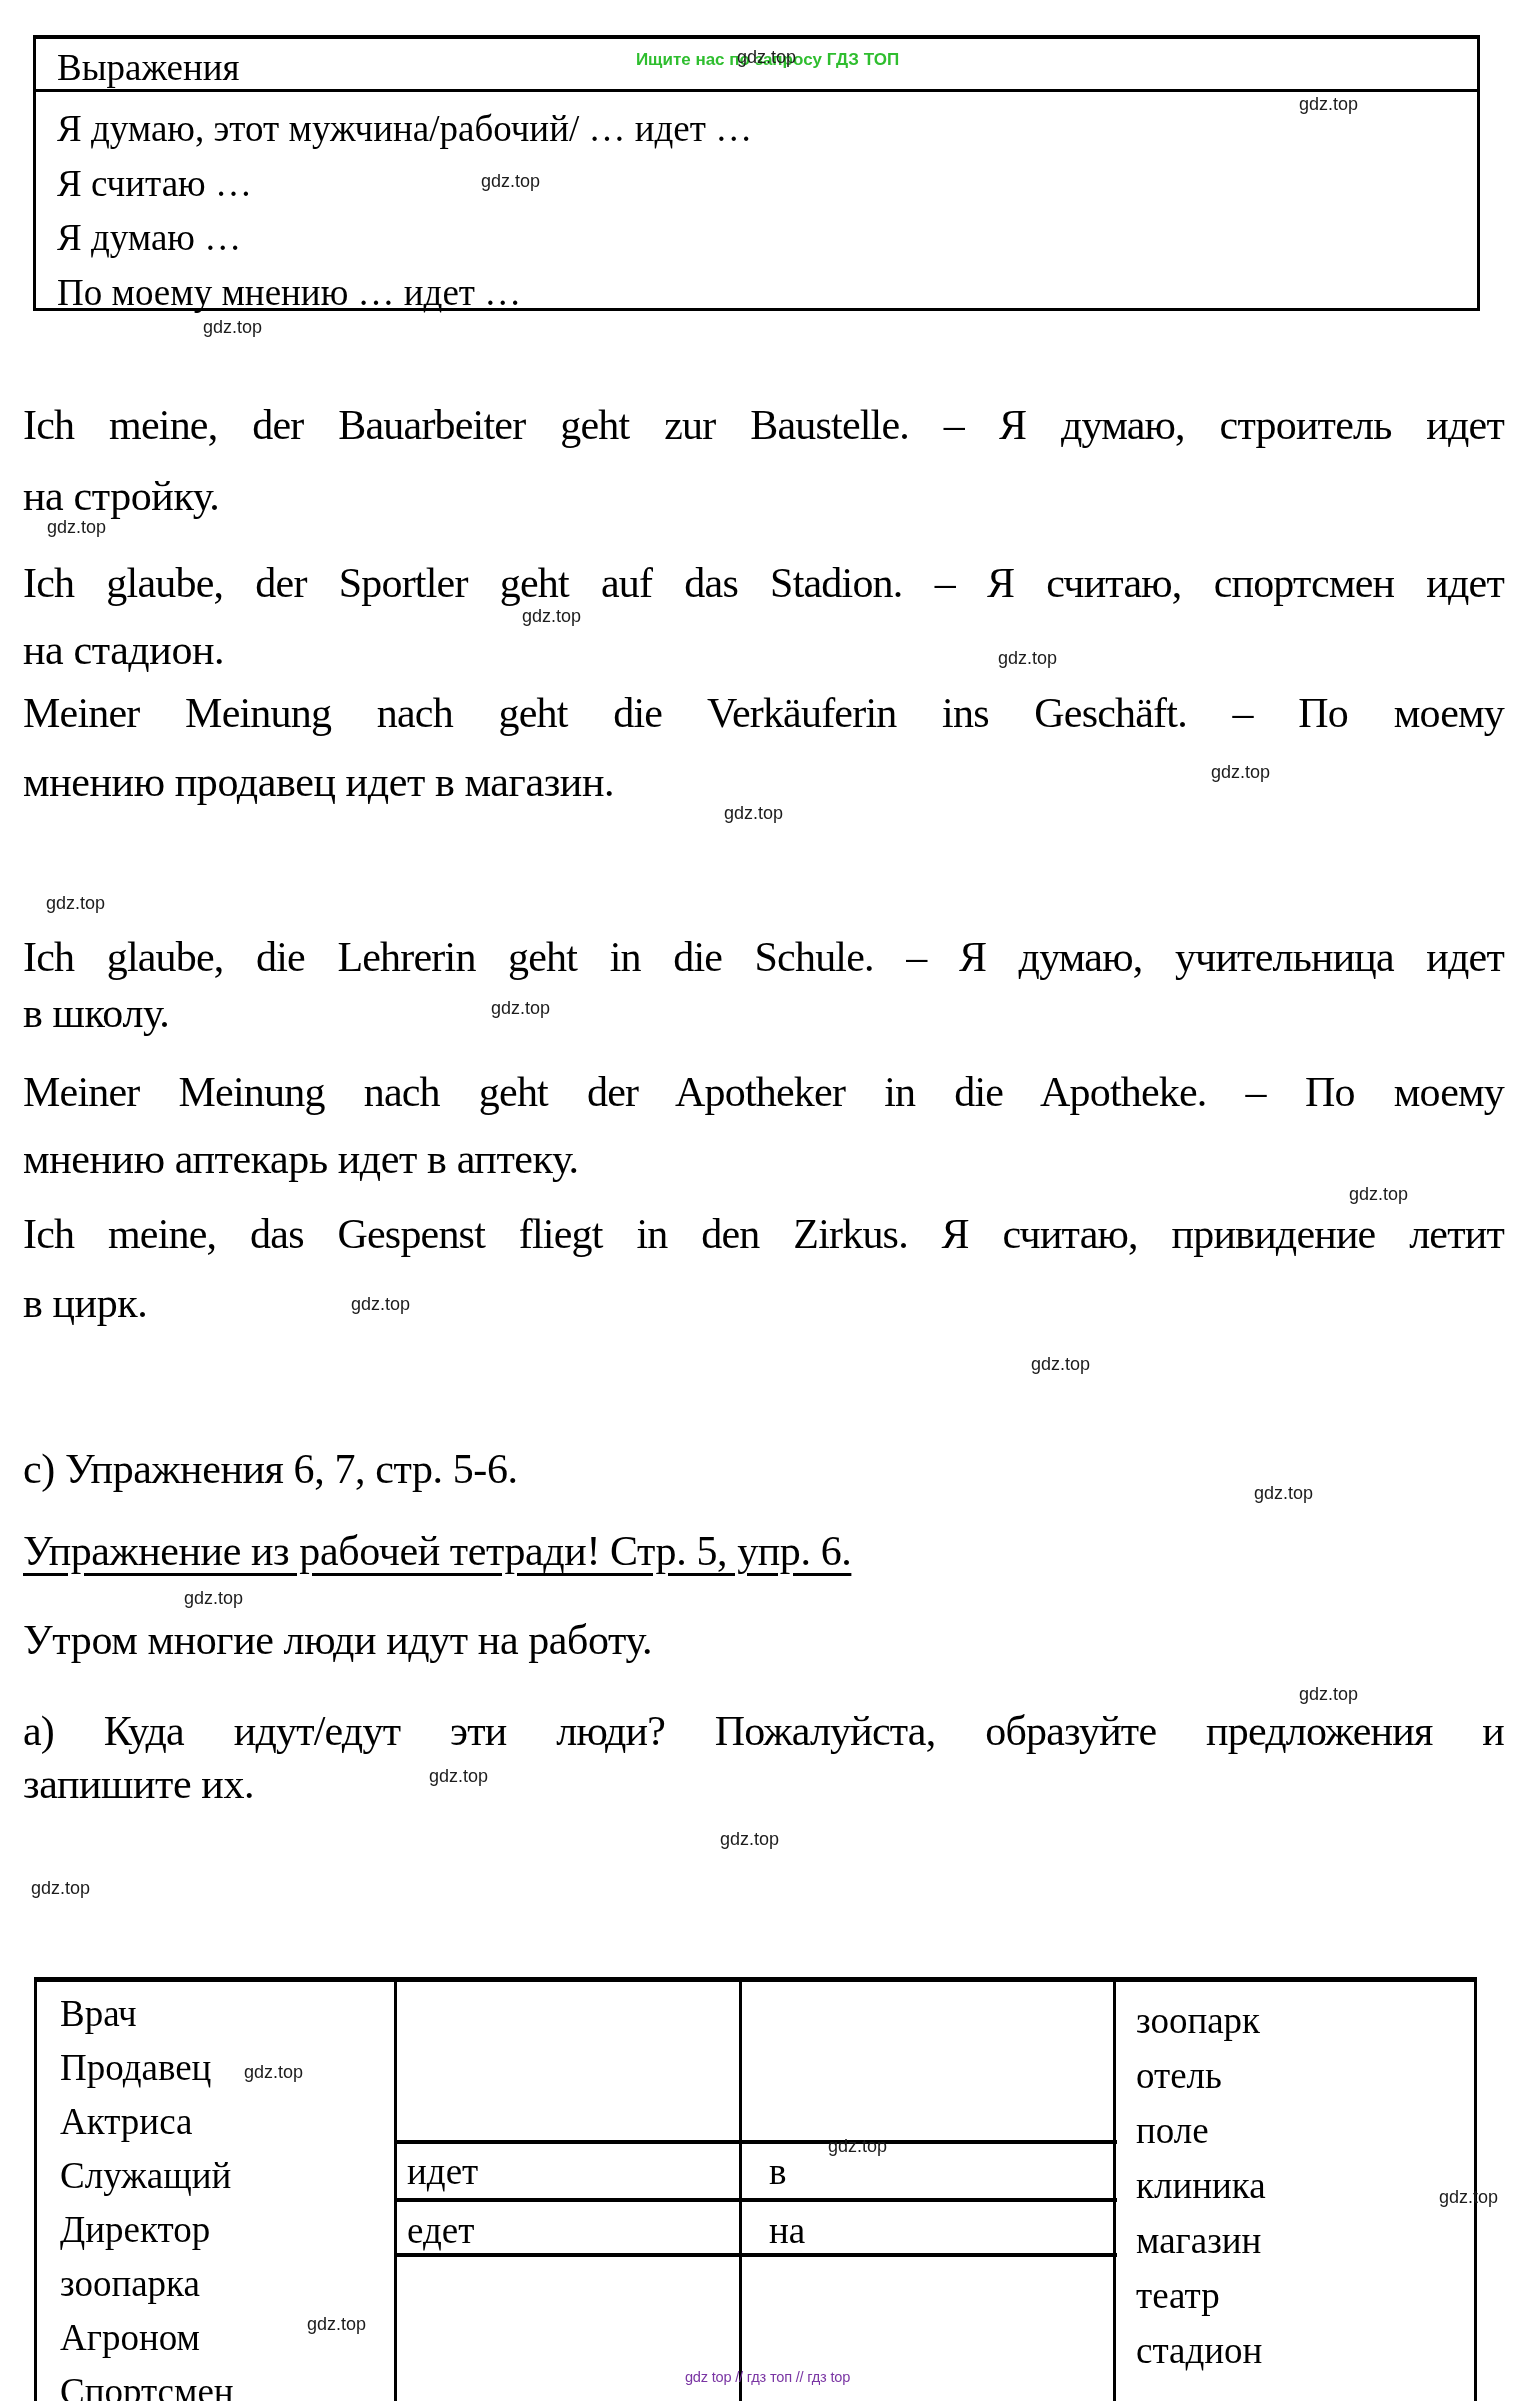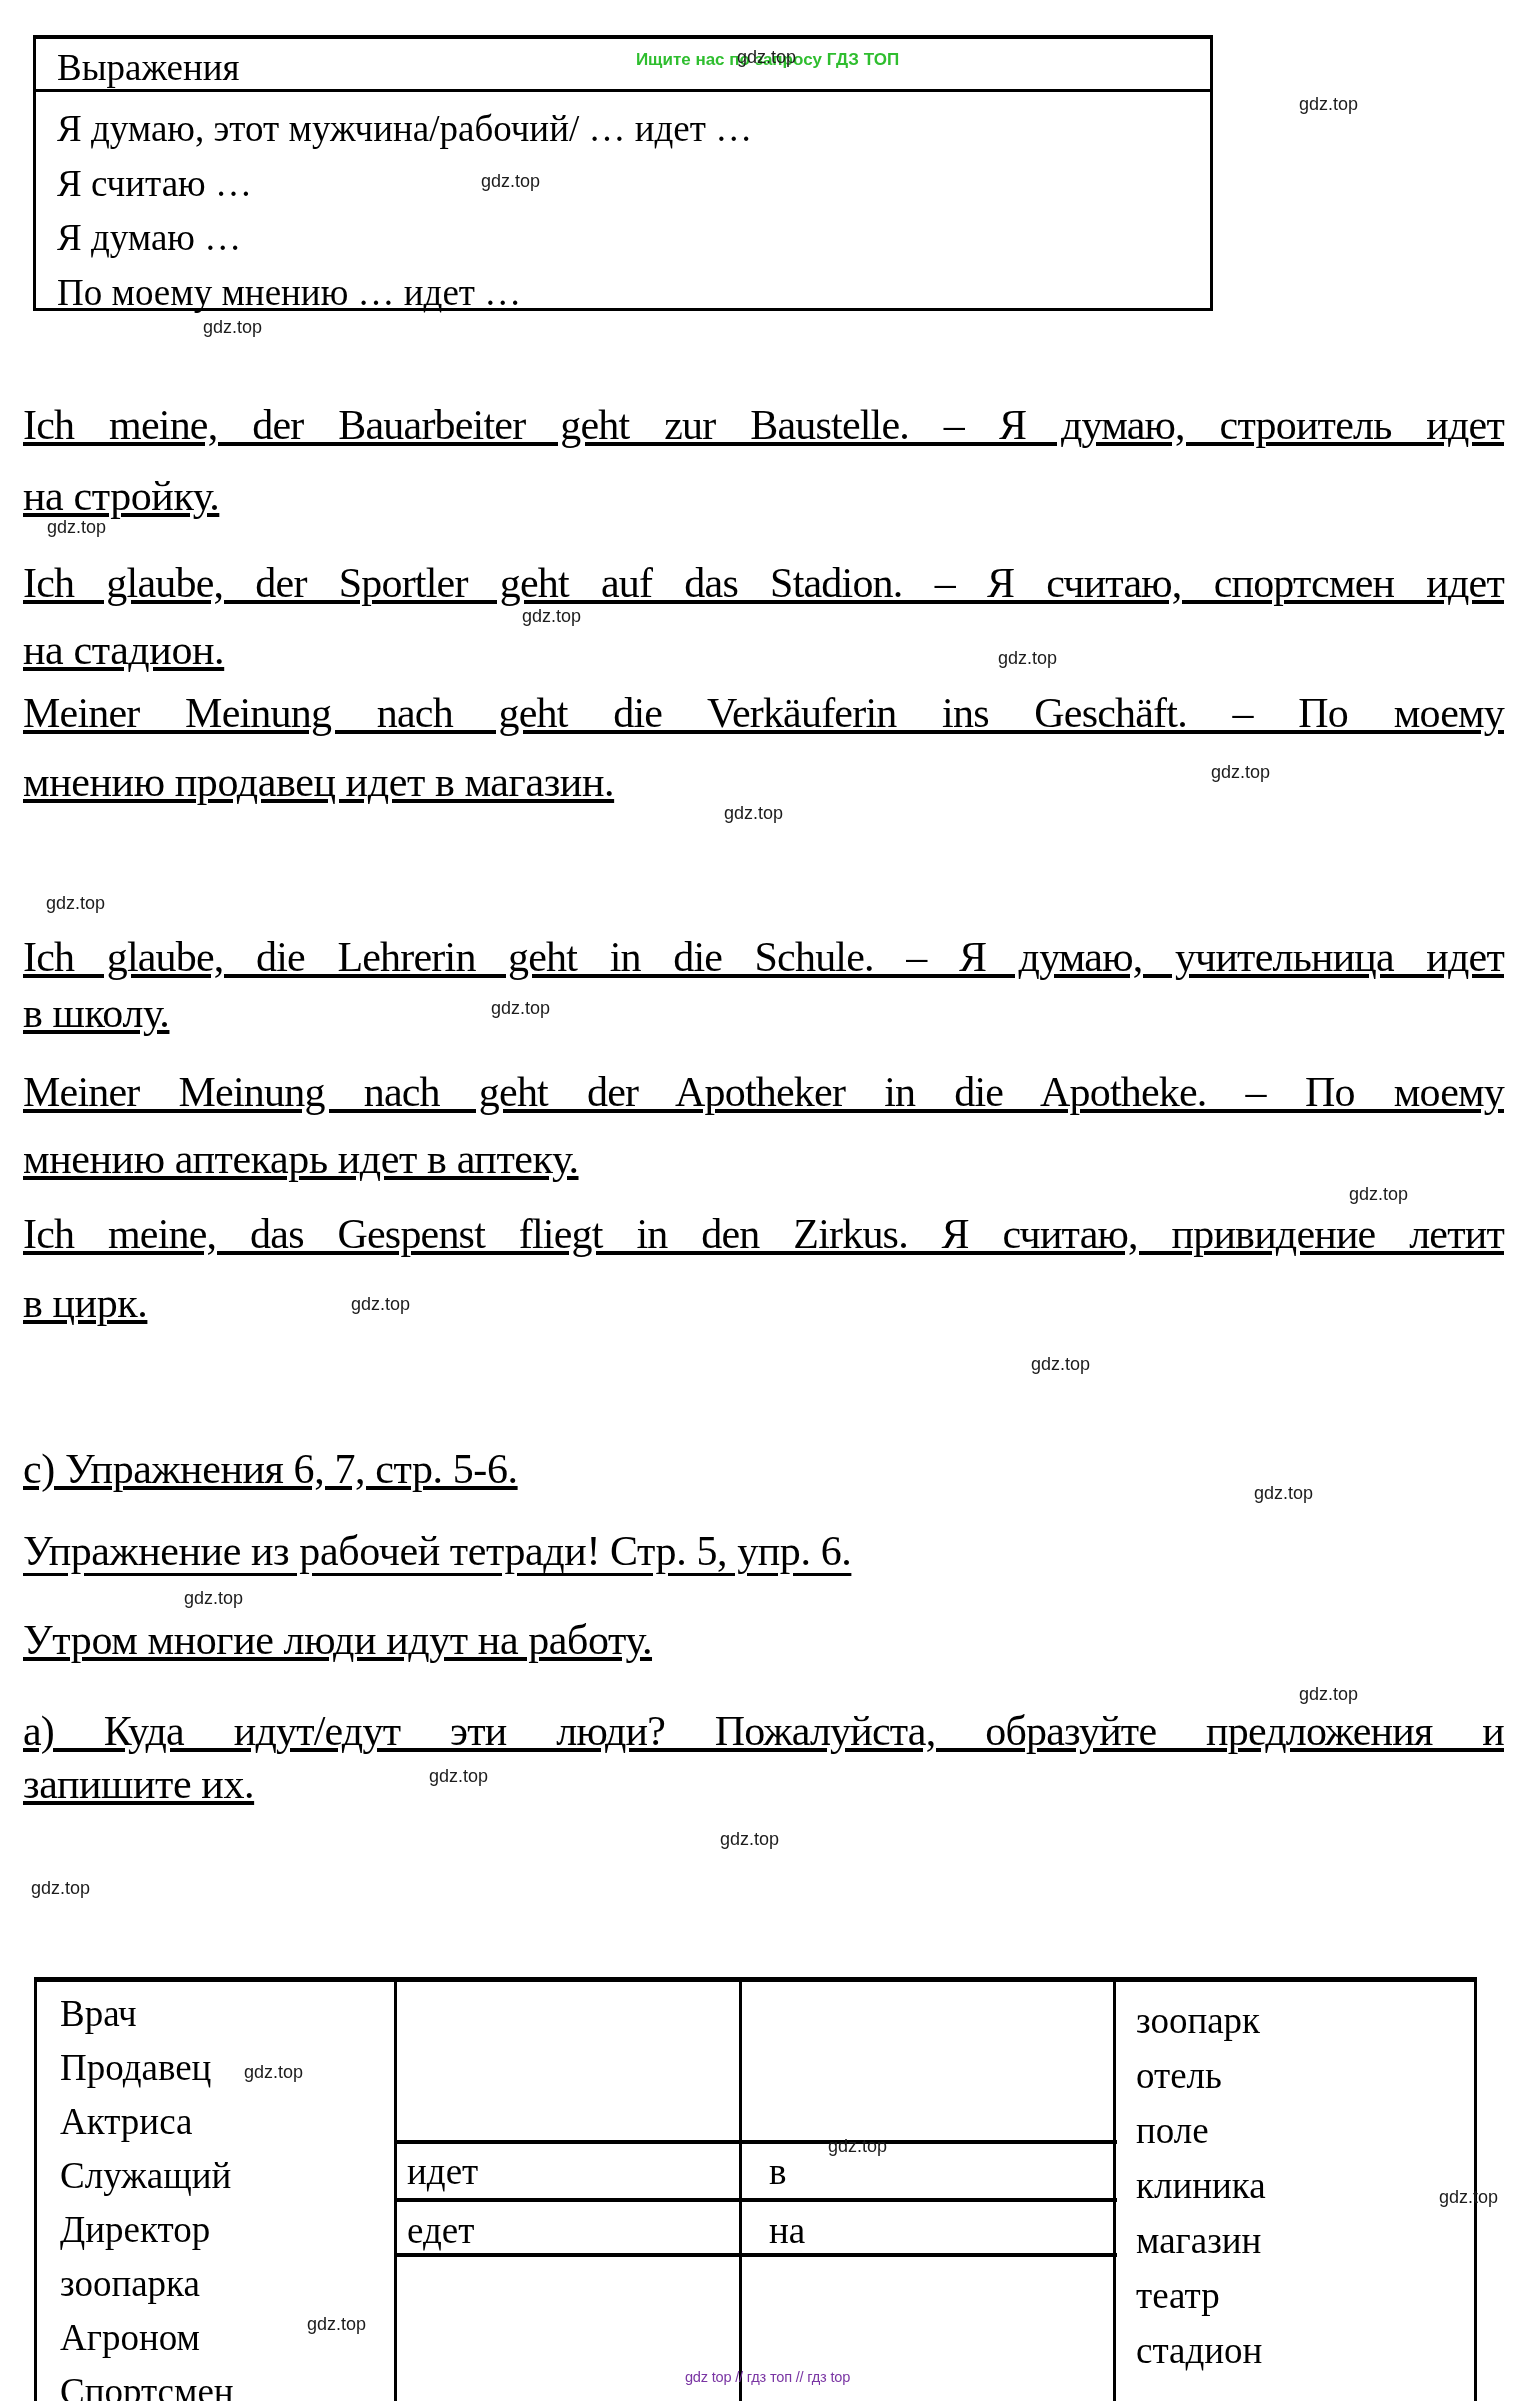--- a/index.html
+++ b/index.html
@@ -18,30 +18,30 @@
     font-size:17px;font-weight:bold;color:#2fbe2f;white-space:nowrap;margin-top:48px;
   }
   
   .wm{
     position:absolute;
     font-family:"Liberation Sans", sans-serif;
     font-size:18px;color:#1c1c1c;white-space:nowrap;z-index:5;
   }
   
   .xbox{
-    position:absolute;left:33px;top:35px;width:1180px;height:276px;
+    position:absolute;left:33px;top:35px;width:1447px;height:276px;
     border:3.3px solid #000;border-top-width:4.1px;box-sizing:border-box;
   }
   .xhead{position:absolute;left:21px;top:8.1px;font-size:37px;line-height:42px;white-space:nowrap;}
   .xdivider{position:absolute;left:-3.3px;right:-3.3px;top:50px;height:3.3px;background:#000;}
   .xrow{position:absolute;left:21px;font-size:37px;line-height:44px;white-space:nowrap;}
   
   .bline{
     position:absolute;left:23px;width:1481px;height:50px;
-    font-size:42px;line-height:49px;letter-spacing:-0.4px;white-space:nowrap;text-decoration:underline;
+    font-size:42px;line-height:49px;letter-spacing:-0.4px;white-space:nowrap;
   }
   .jline{
     text-align:justify;text-align-last:justify;white-space:normal;letter-spacing:-0.8px;
   }
   .uline{
     text-decoration:underline;text-decoration-thickness:3.3px;text-underline-offset:8.1px;
   }
   
   .etable{
     position:absolute;left:34px;top:1977px;width:1443px;height:437px;

